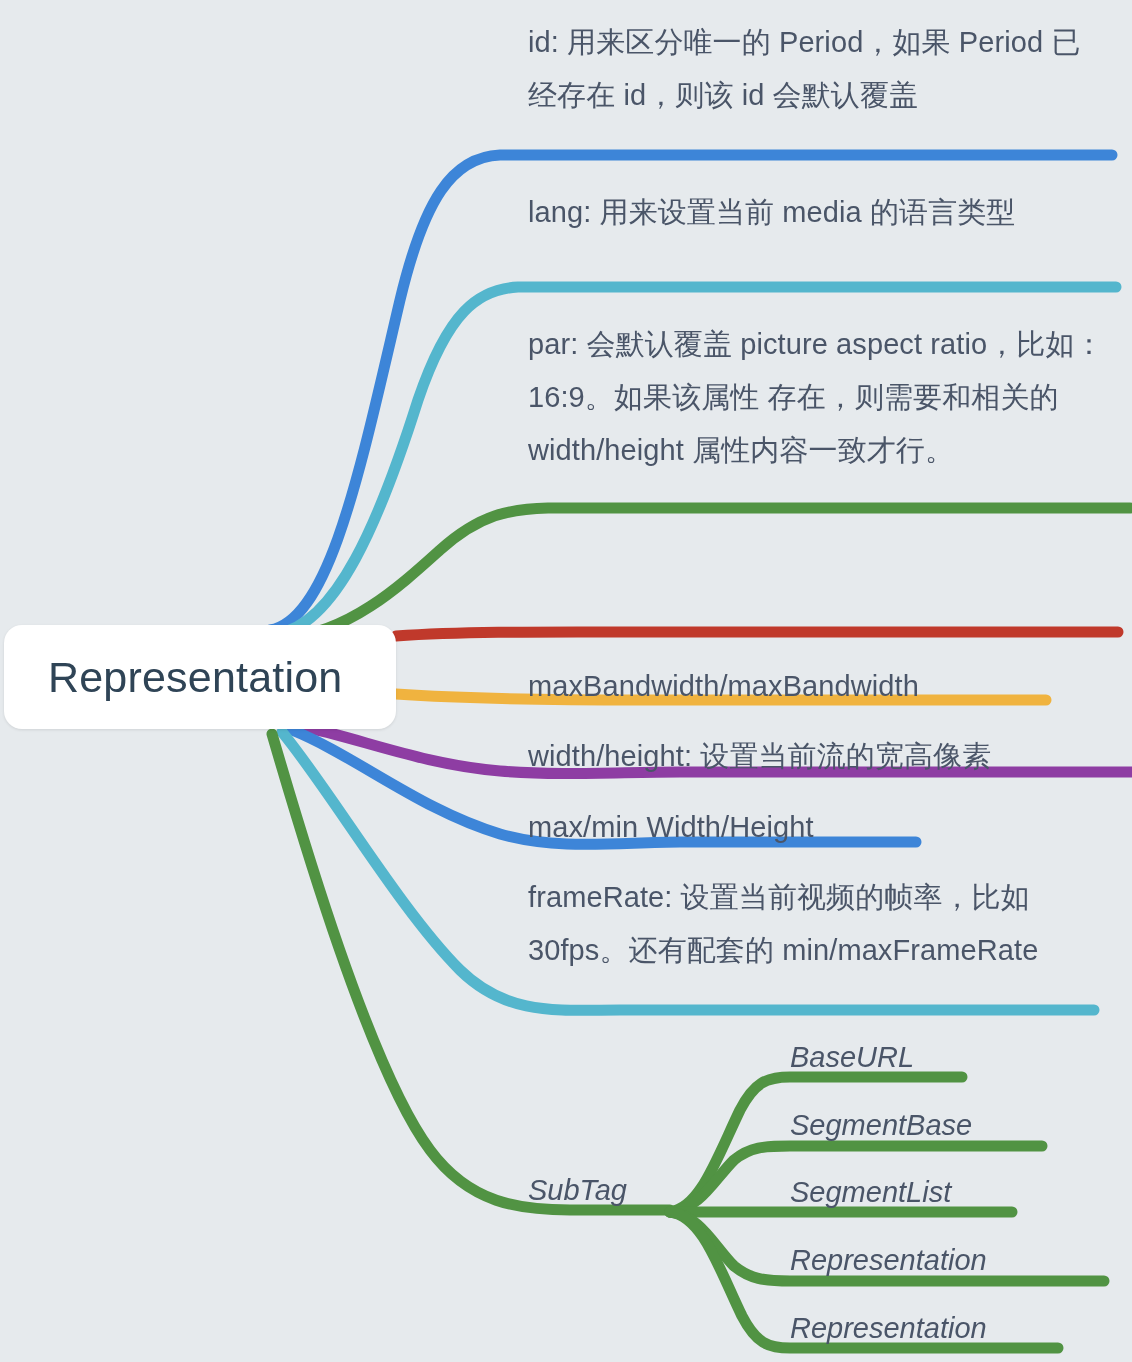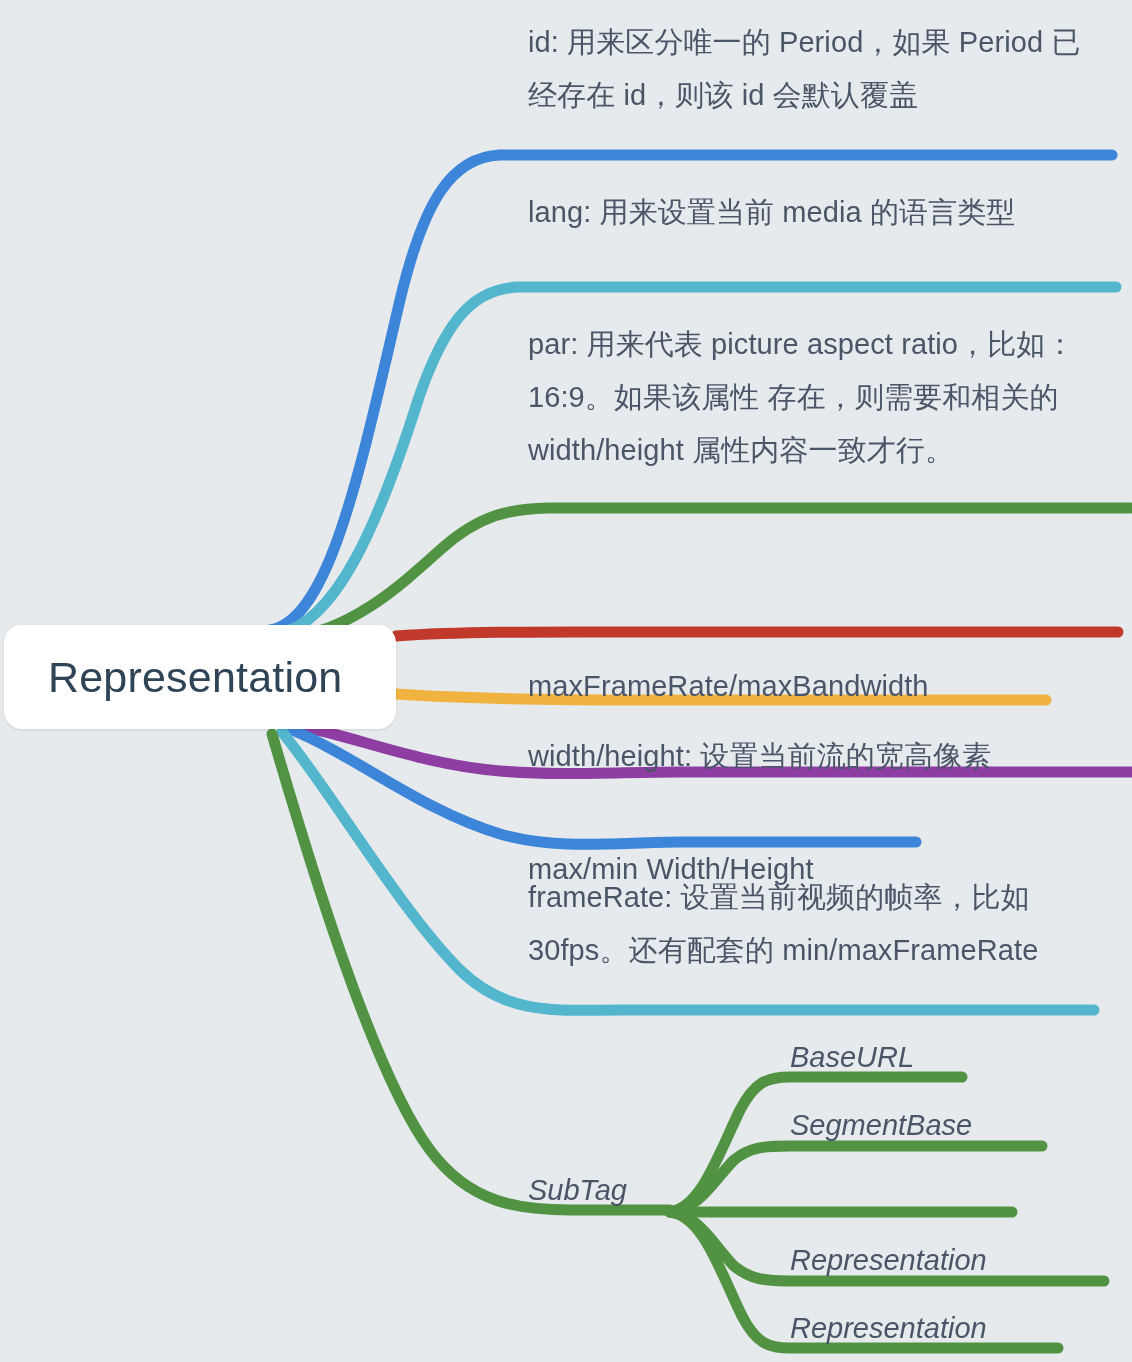--- a/index.html
+++ b/index.html
@@ -109,35 +109,36 @@
   </svg>
 
   <div id="root-node">
     <span id="root-label">Representation</span>
   </div>
 
   <div class="node-label" style="left:528px; top:16px; width:580px;">id: 用来区分唯一的 Period，如果 Period 已经存在 id，则该 id 会默认覆盖</div>
 
   <div class="node-label" style="left:528px; top:186px; width:580px;">lang: 用来设置当前 media 的语言类型</div>
 
-  <div class="node-label" style="left:528px; top:318px; width:604px;">par: 用来代表 picture aspect ratio，比如：16:9。如果该属性 存在，则需要和相关的 width/height 属性内容一致才行。</div>
+  <div class="node-label" style="left:528px; top:318px; width:604px;">par: 会默认覆盖 picture aspect ratio，比如：16:9。如果该属性 存在，则需要和相关的 width/height 属性内容一致才行。</div>
 
 
-  <div class="node-label" style="left:528px; top:660px; width:540px;">maxFrameRate/maxBandwidth</div>
+  <div class="node-label" style="left:528px; top:660px; width:540px;">maxBandwidth/maxBandwidth</div>
 
   <div class="node-label" style="left:528px; top:730px; width:610px;">width/height: 设置当前流的宽高像素</div>
 
-  <div class="node-label" style="left:528px; top:843px; width:420px;">max/min Width/Height</div>
+  <div class="node-label" style="left:528px; top:801px; width:420px;">max/min Width/Height</div>
 
   <div class="node-label" style="left:528px; top:871px; width:572px;">frameRate: 设置当前视频的帧率，比如 30fps。还有配套的 min/maxFrameRate</div>
 
   <div class="sub-label" style="left:528px; top:1168px;">SubTag</div>
 
   <div class="sub-label" style="left:790px; top:1035px;">BaseURL</div>
 
   <div class="sub-label" style="left:790px; top:1103px;">SegmentBase</div>
 
+  <div class="sub-label" style="left:790px; top:1170px;">SegmentList</div>
 
   <div class="sub-label" style="left:790px; top:1238px;">Representation</div>
 
   <div class="sub-label" style="left:790px; top:1306px;">Representation</div>
 
 </div>
 
 </body></html>

